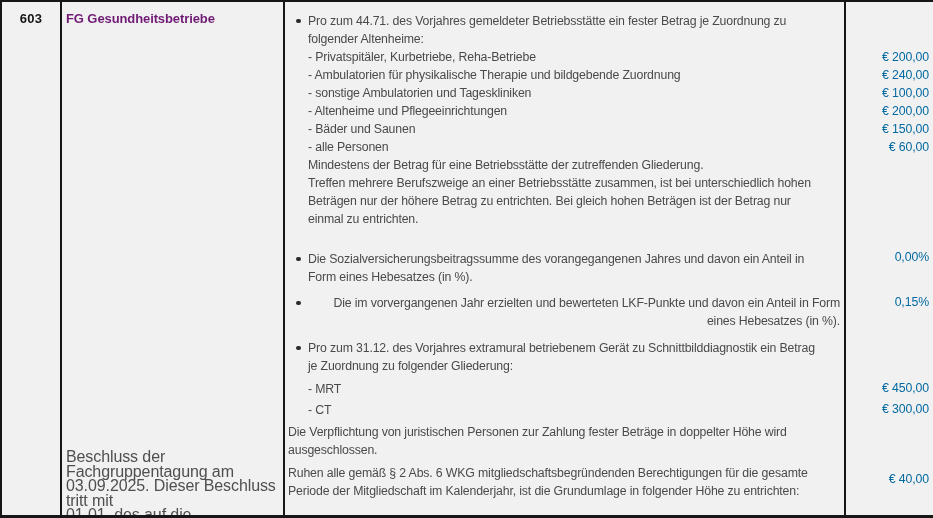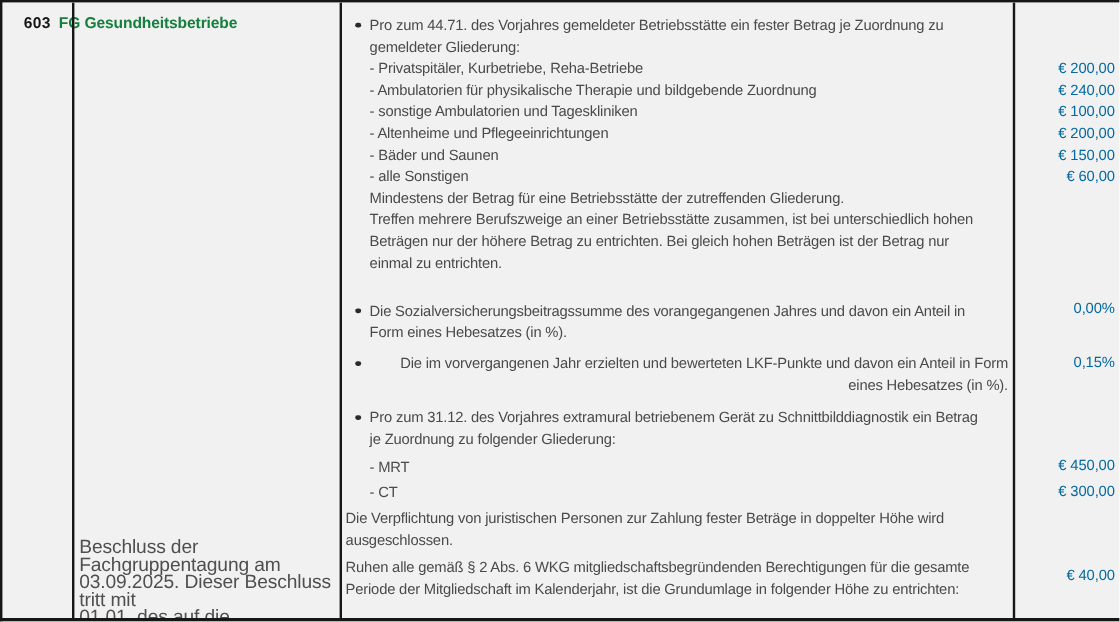--- a/index.html
+++ b/index.html
@@ -25,22 +25,22 @@
   .vline.v1 { left:58px; }
   .vline.v2 { left:281px; }
   .vline.v3 { left:842px; }
 
   .cell-number {
     position:absolute; left:0; top:9px; width:58px;
     text-align:center; font-weight:bold; font-size:13px; color:#161616;
     letter-spacing:0.2px;
   }
   .cell-name {
-    position:absolute; left:47px; top:9px; width:210px;
-    font-weight:bold; font-size:13px; color:#15803d;
+    position:absolute; left:64px; top:9px; width:210px;
+    font-weight:bold; font-size:13px; color:#701a75;
     letter-spacing:-0.1px; white-space:nowrap;
   }
   .footnote {
     position:absolute; left:64px; top:448px; width:212px;
     font-size:16px; line-height:14.5px; color:#4f4f4f;
     letter-spacing:-0.1px;
   }
 
   .content {
     position:absolute; left:286px; top:10px; width:552px;
@@ -87,27 +87,27 @@
     <div>03.09.2025. Dieser Beschluss tritt mit</div>
     <div>01.01. des auf die Beschlussfassung</div>
     <div>folgenden Jahres in Kraft.</div>
   </div>
 
   <div class="content">
 
     <div class="para bulleted">
       <span class="bullet-dot"></span>
       <div class="line">Pro zum 44.71. des Vorjahres gemeldeter Betriebsstätte ein fester Betrag je Zuordnung zu</div>
-      <div class="line">gemeldeter Gliederung:</div>
+      <div class="line">folgender Altenheime:</div>
       <div class="line">- Privatspitäler, Kurbetriebe, Reha-Betriebe</div>
       <div class="line">- Ambulatorien für physikalische Therapie und bildgebende Zuordnung</div>
       <div class="line">- sonstige Ambulatorien und Tageskliniken</div>
       <div class="line">- Altenheime und Pflegeeinrichtungen</div>
       <div class="line">- Bäder und Saunen</div>
-      <div class="line">- alle Sonstigen</div>
+      <div class="line">- alle Personen</div>
       <div class="line">Mindestens der Betrag für eine Betriebsstätte der zutreffenden Gliederung.</div>
       <div class="line">Treffen mehrere Berufszweige an einer Betriebsstätte zusammen, ist bei unterschiedlich hohen</div>
       <div class="line">Beträgen nur der höhere Betrag zu entrichten. Bei gleich hohen Beträgen ist der Betrag nur</div>
       <div class="line">einmal zu entrichten.</div>
     </div>
 
     <div class="para bulleted m-b2">
       <span class="bullet-dot"></span>
       <div class="line">Die Sozialversicherungsbeitragssumme des vorangegangenen Jahres und davon ein Anteil in</div>
       <div class="line">Form eines Hebesatzes (in %).</div>

